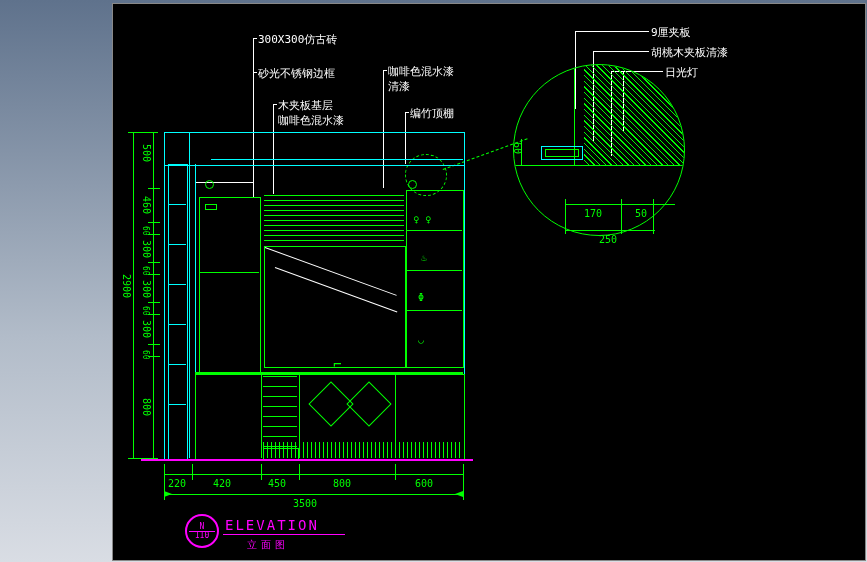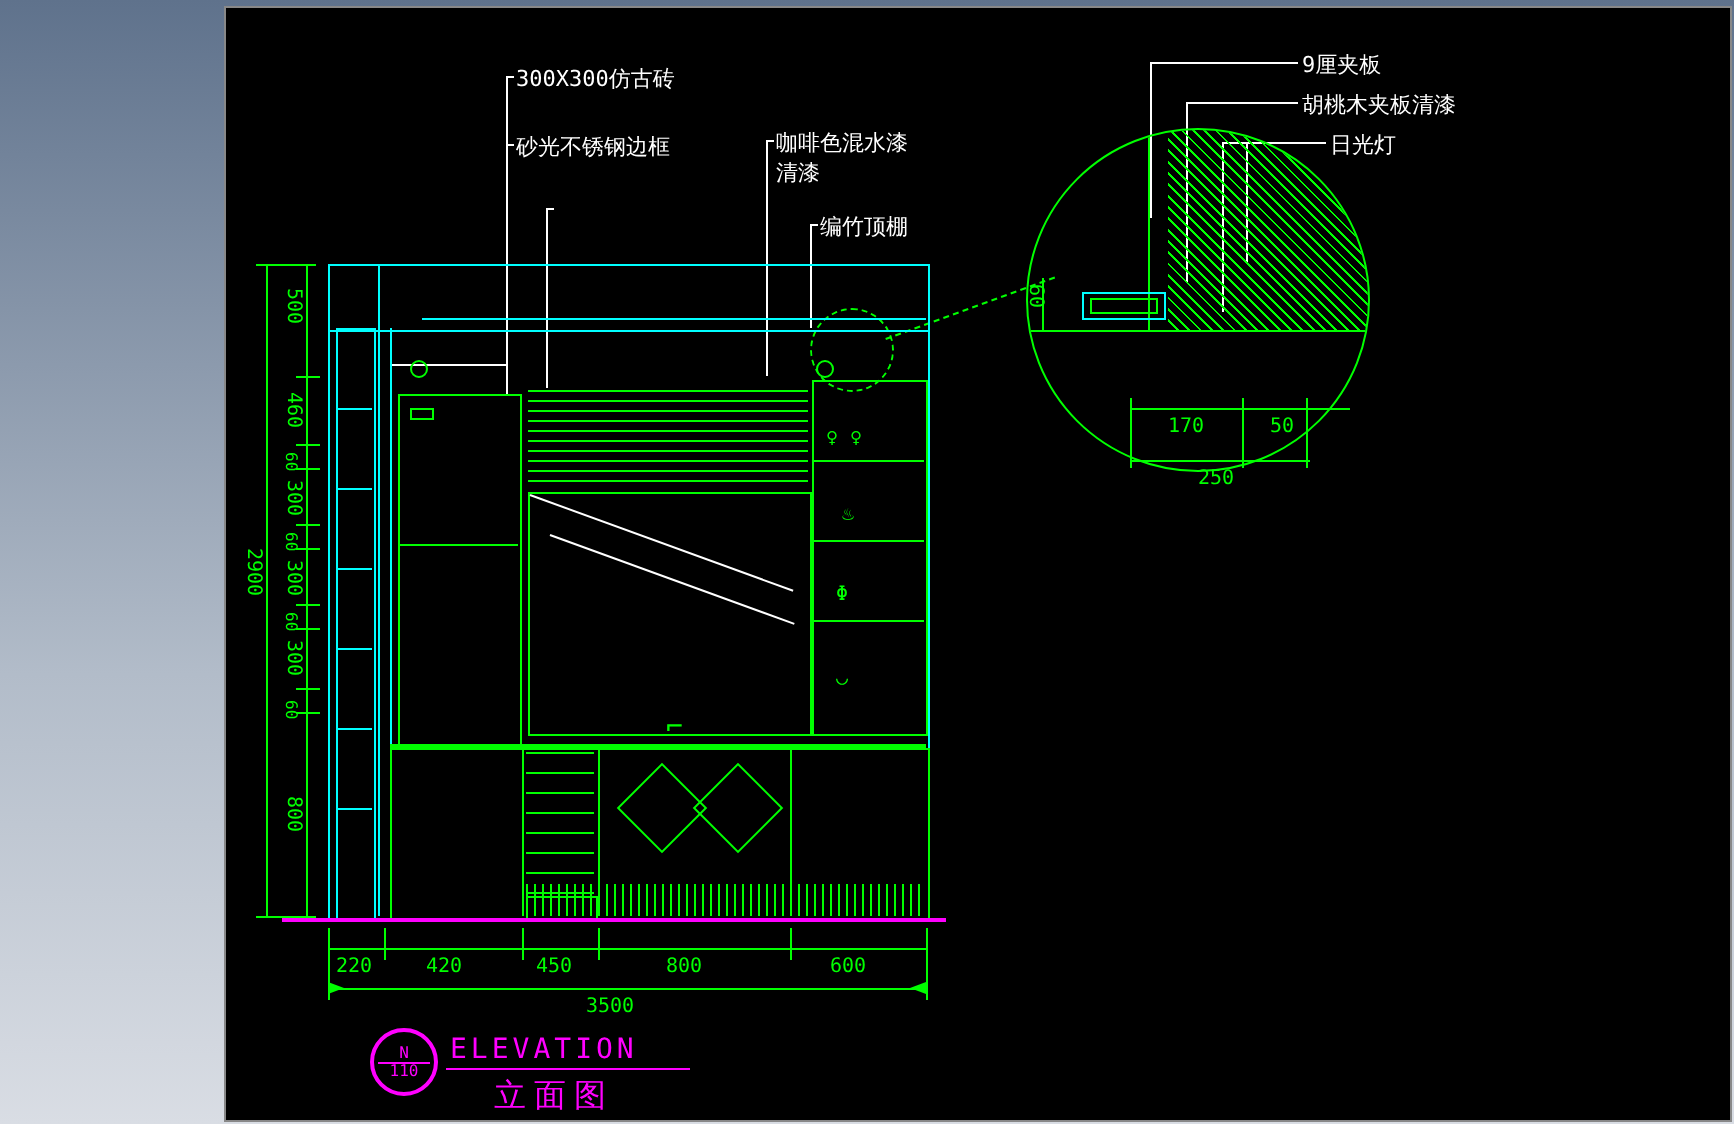--- a/index.html
+++ b/index.html
@@ -36,20 +36,22 @@
 
   <div class="txt-w" style="left:145px;top:28px;">300X300仿古砖</div>
   <div class="ln" style="left:140px;top:34px;width:1px;height:160px;"></div>
     <div class="ln" style="left:140px;top:34px;width:4px;height:1px;"></div>
 
   <div class="txt-w" style="left:145px;top:62px;">砂光不锈钢边框</div>
   <div class="ln" style="left:140px;top:68px;width:1px;height:110px;"></div>
     <div class="ln" style="left:140px;top:68px;width:4px;height:1px;"></div>
   <div class="ln" style="left:82px;top:178px;width:58px;height:1px;"></div>
 
+  <div class="txt-w" style="left:165px;top:94px;white-space:pre;">木夹板基层
+咖啡色混水漆</div>
   <div class="ln" style="left:160px;top:100px;width:1px;height:90px;"></div>
     <div class="ln" style="left:160px;top:100px;width:4px;height:1px;"></div>
 
   <div class="txt-w" style="left:275px;top:60px;white-space:pre;">咖啡色混水漆
 清漆</div>
   <div class="ln" style="left:270px;top:66px;width:1px;height:118px;"></div>
     <div class="ln" style="left:270px;top:66px;width:4px;height:1px;"></div>
 
   <div class="txt-w" style="left:297px;top:102px;">编竹顶棚</div>
   <div class="ln" style="left:292px;top:108px;width:1px;height:52px;"></div>
@@ -195,15 +197,15 @@
   <div class="arrow arrow-r" style="left:51px;top:487px;"></div>
   <div class="arrow arrow-l" style="left:342px;top:487px;"></div>
 
   <div class="title-circle" style="left:72px;top:510px;">
     <div class="tn">N</div>
     <div class="title-div"></div>
     <div class="tn">110</div>
   </div>
   <div class="txt-m" style="left:112px;top:513px;">ELEVATION</div>
   <div class="lnm" style="left:110px;top:530px;width:122px;height:1px;"></div>
-  <div class="txt-m" style="left:134px;top:534px;font-size:16px;letter-spacing:4px;">立面图</div>
+  <div class="txt-m" style="left:134px;top:534px;font-size:10px;letter-spacing:4px;">立面图</div>
 
 </div>
 
 </body></html>

